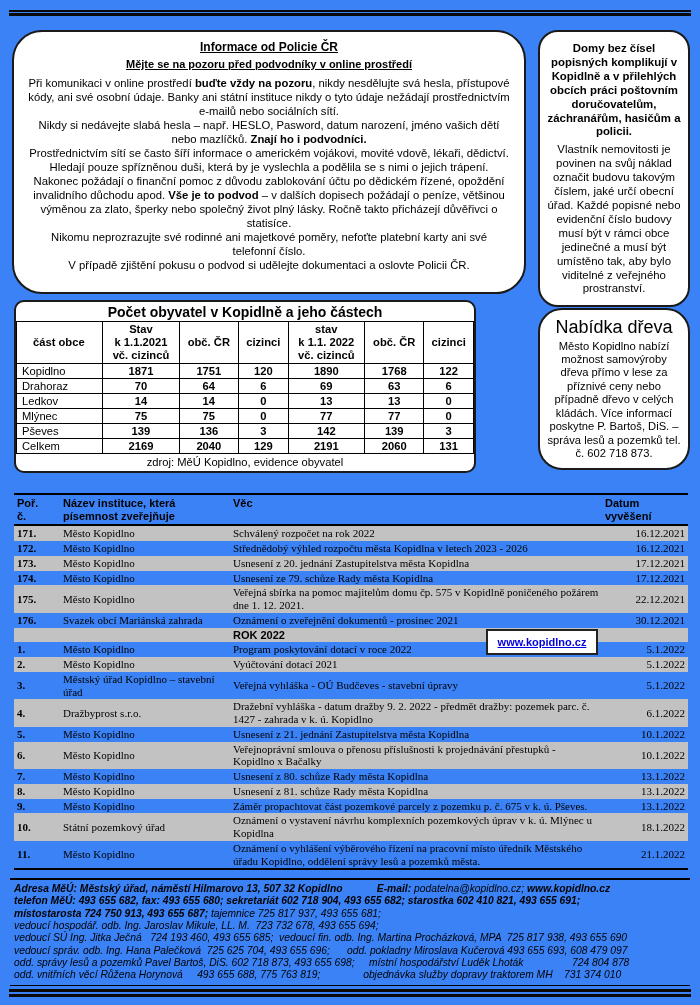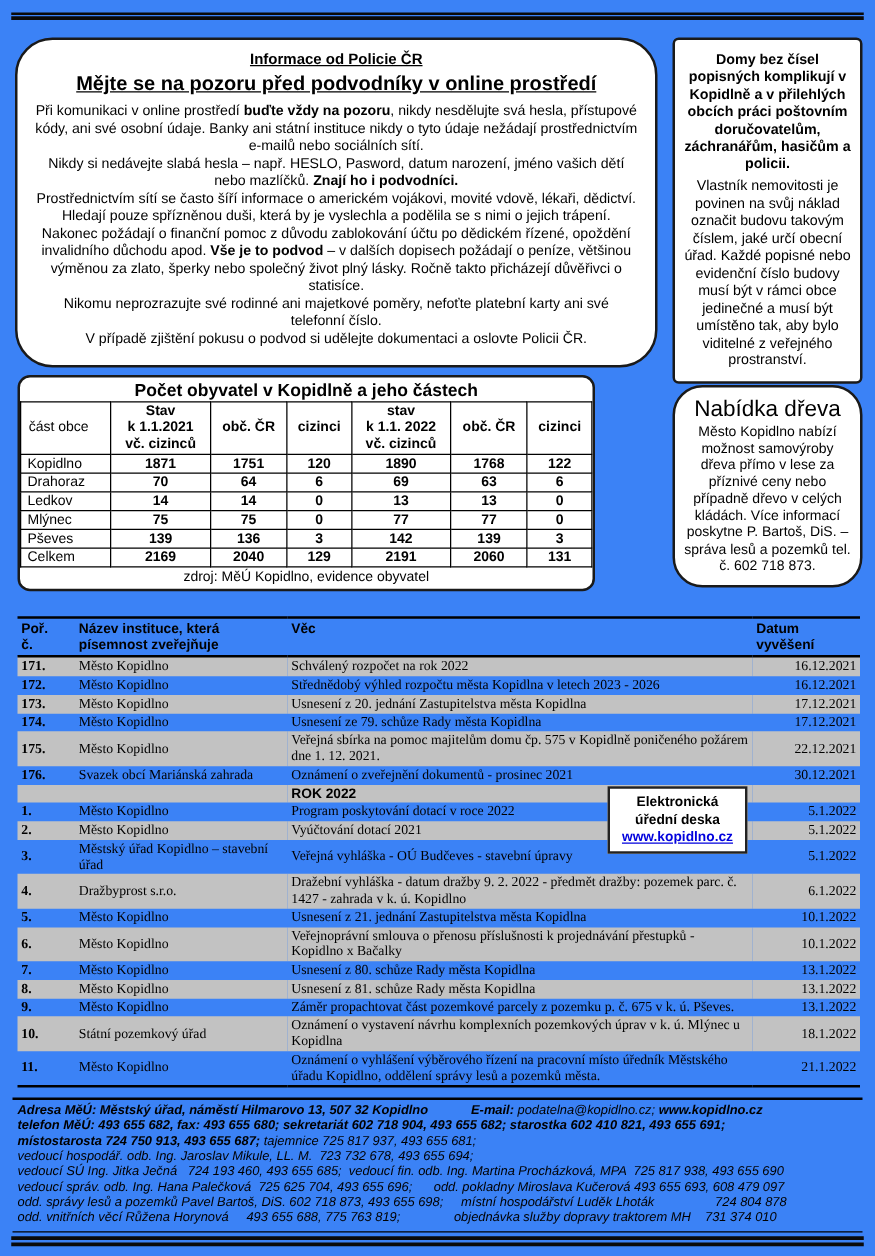--- a/index.html
+++ b/index.html
@@ -11,33 +11,33 @@
   }
   
   .bar { position:absolute; left:9px; right:9px; }
   .bar-top { top:10px; height:6px; border-top:2px solid #0a0a0a; border-bottom:3px solid #0a0a0a; }
   .bar-bottom { top:989px; height:8px; border-top:3px solid #0a0a0a; border-bottom:3px solid #0a0a0a; }
 
   
   .rbox { position:absolute; border:2px solid #1a1a1a; background:#fff; }
   .police-box { left:12px; top:30px; width:514px; height:264px; border-radius:30px; padding:8px 14px 6px; text-align:center; font-size:11.3px; line-height:1.24; overflow:hidden; }
   .police-box .title { font-weight:bold; text-decoration:underline; font-size:12px; margin-bottom:3px; }
-  .police-box .subtitle { font-weight:bold; text-decoration:underline; font-size:16px; margin-bottom:4px; }
-  .house-box { left:538px; top:30px; width:152px; height:277px; border-radius:5px; padding:10px 7px; text-align:center; font-size:11.4px; line-height:1.22; overflow:hidden; }
+  .police-box .subtitle { font-weight:bold; text-decoration:underline; font-size:11px; margin-bottom:4px; }
+  .house-box { left:538px; top:30px; width:152px; height:277px; border-radius:20px; padding:10px 7px; text-align:center; font-size:11.4px; line-height:1.22; overflow:hidden; }
   .house-box .lead { font-weight:bold; margin-bottom:4px; }
   .wood-box { left:538px; top:308px; width:152px; height:162px; border-radius:24px; padding:7px 6px; text-align:center; font-size:11.2px; line-height:1.2; overflow:hidden; }
   .wood-box .title { font-weight:normal; font-size:18px; margin-bottom:1px; }
 
   
   .pop-box { left:14px; top:300px; width:462px; border-radius:10px; overflow:hidden; }
   .pop-title { text-align:center; font-weight:bold; font-size:14px; padding:2px 0 1px; }
   table.pop { width:100%; border-collapse:collapse; }
   table.pop th, table.pop td { border:1px solid #000; font-size:11.2px; padding:1px 3px; }
   table.pop th { font-weight:bold; text-align:center; white-space:pre-line; line-height:1.15; }
-  table.pop th.first { font-weight:normal; text-align:left; vertical-align:middle; padding-left:6px; }
+  table.pop th.first { font-weight:bold; text-align:left; vertical-align:middle; padding-left:16px; }
   table.pop td.place { text-align:left; padding-left:5px; }
   table.pop td.num { text-align:center; font-weight:bold; }
   .pop-src { text-align:center; font-size:11.2px; padding:2px 0 3px; }
 
   
   .board-heading { position:absolute; left:14px; top:477px; font-weight:bold; font-size:11.5px; }
   .board-wrap { position:absolute; left:14px; top:493px; width:674px; }
   table.board { width:100%; border-collapse:collapse; font-family:"Liberation Serif", serif; font-size:11px; line-height:1.16; border-bottom:2px solid #000; }
   table.board thead th { font-family:"Liberation Sans", sans-serif; font-size:11px; font-weight:bold; text-align:left; white-space:pre-line; border-top:2px solid #000; border-bottom:2px solid #000; padding:2px 3px; line-height:1.15; vertical-align:top; }
   table.board td { padding:1px 3px; vertical-align:middle; }
@@ -289,22 +289,20 @@
             <td class="no">11.</td>
             <td class="org">Město Kopidlno</td>
             <td class="subject">Oznámení o vyhlášení výběrového řízení na pracovní místo úředník Městského úřadu Kopidlno, oddělení správy lesů a pozemků města.</td>
             <td class="date">21.1.2022</td>
           </tr>
         </tbody>
     </table>
   </div>
 
   <div class="eboard">
-    <div class="ebt">Elektronická
-úřední deska</div>
     <div class="link">www.kopidlno.cz</div>
   </div>
 
   <div class="footer" id="footer-lines">
       <div class="fline"><b>Adresa MěÚ: Městský úřad, náměstí Hilmarovo 13, 507 32 Kopidlno</b><span>            </span><b>E-mail:</b><span> podatelna@kopidlno.cz; </span><b>www.kopidlno.cz</b></div>
       <div class="fline"><b>telefon MěÚ: 493 655 682, fax: 493 655 680; sekretariát 602 718 904, 493 655 682; starostka 602 410 821, 493 655 691;</b></div>
       <div class="fline"><b>místostarosta 724 750 913, 493 655 687;</b><span> tajemnice 725 817 937, 493 655 681;</span></div>
       <div class="fline"><span>vedoucí hospodář. odb. Ing. Jaroslav Mikule, LL. M.  723 732 678, 493 655 694;</span></div>
       <div class="fline"><span>vedoucí SÚ Ing. Jitka Ječná   724 193 460, 493 655 685;  vedoucí fin. odb. Ing. Martina Procházková, MPA  725 817 938, 493 655 690</span></div>
       <div class="fline"><span>vedoucí správ. odb. Ing. Hana Palečková  725 625 704, 493 655 696;      odd. pokladny Miroslava Kučerová 493 655 693, 608 479 097</span></div>

